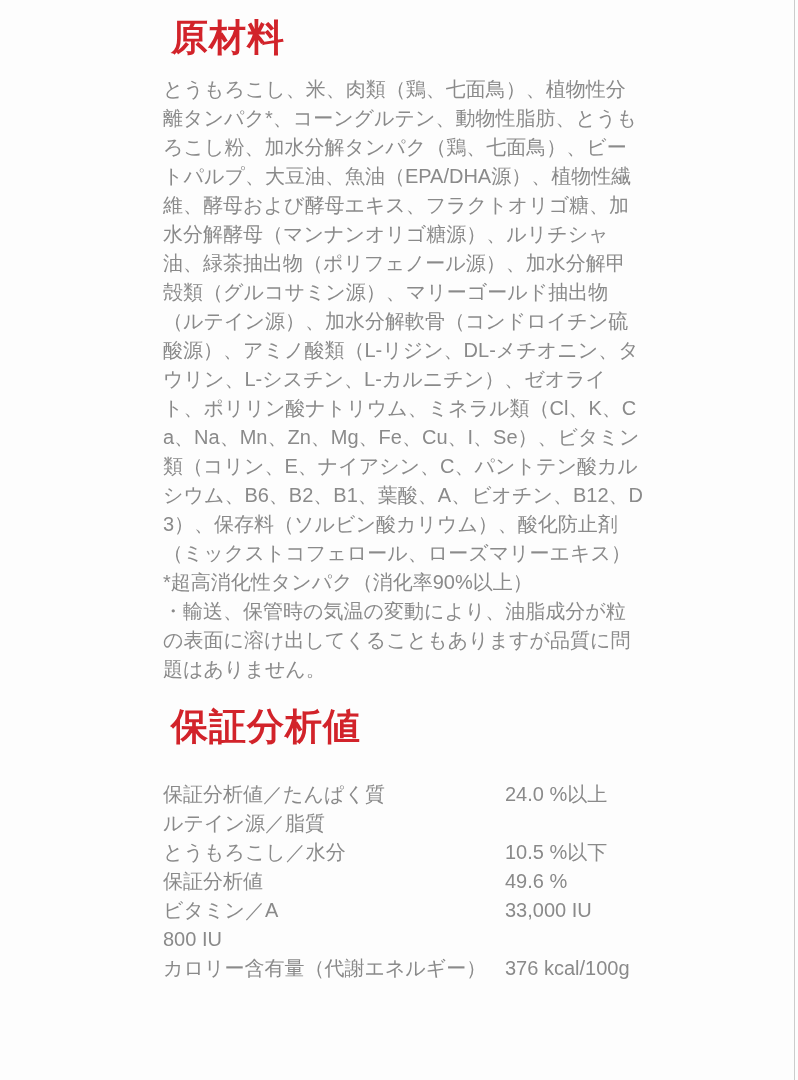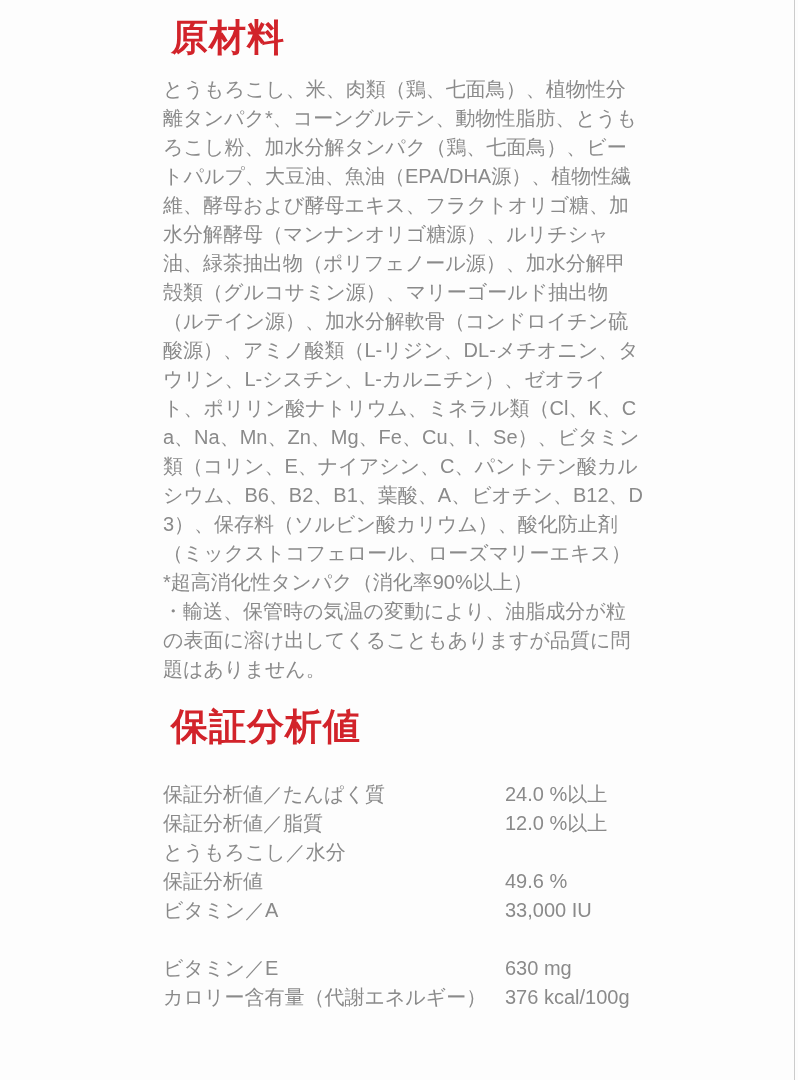--- a/index.html
+++ b/index.html
@@ -85,45 +85,42 @@
 
     <h2 class="section-title" id="analysis-heading">保証分析値</h2>
 
     <div class="analysis-table" id="analysis-table">
   <div class="row">
     <span class="label">保証分析値／たんぱく質</span>
     <span class="value">24.0 %以上</span>
   </div>
 
   <div class="row">
-    <span class="label">保証分析値／脂質</span>
-    <span class="value">12.0 %以上</span>
+    <span class="label">ルテイン源／脂質</span>
   </div>
 
   <div class="row">
     <span class="label">とうもろこし／水分</span>
+    <span class="value">10.5 %以下</span>
   </div>
 
   <div class="row">
     <span class="label">保証分析値</span>
     <span class="value">49.6 %</span>
   </div>
 
   <div class="row">
     <span class="label">ビタミン／A</span>
     <span class="value">33,000 IU</span>
   </div>
 
   <div class="row">
+    <span class="value">800 IU</span>
   </div>
 
-  <div class="row">
-    <span class="label">ビタミン／E</span>
-    <span class="value">630 mg</span>
-  </div>
 
   <div class="row">
     <span class="label">カロリー含有量（代謝エネルギー）</span>
     <span class="value">376 kcal/100g</span>
   </div>
 </div>
 
   </div>
 
   <div class="right-edge"></div>

